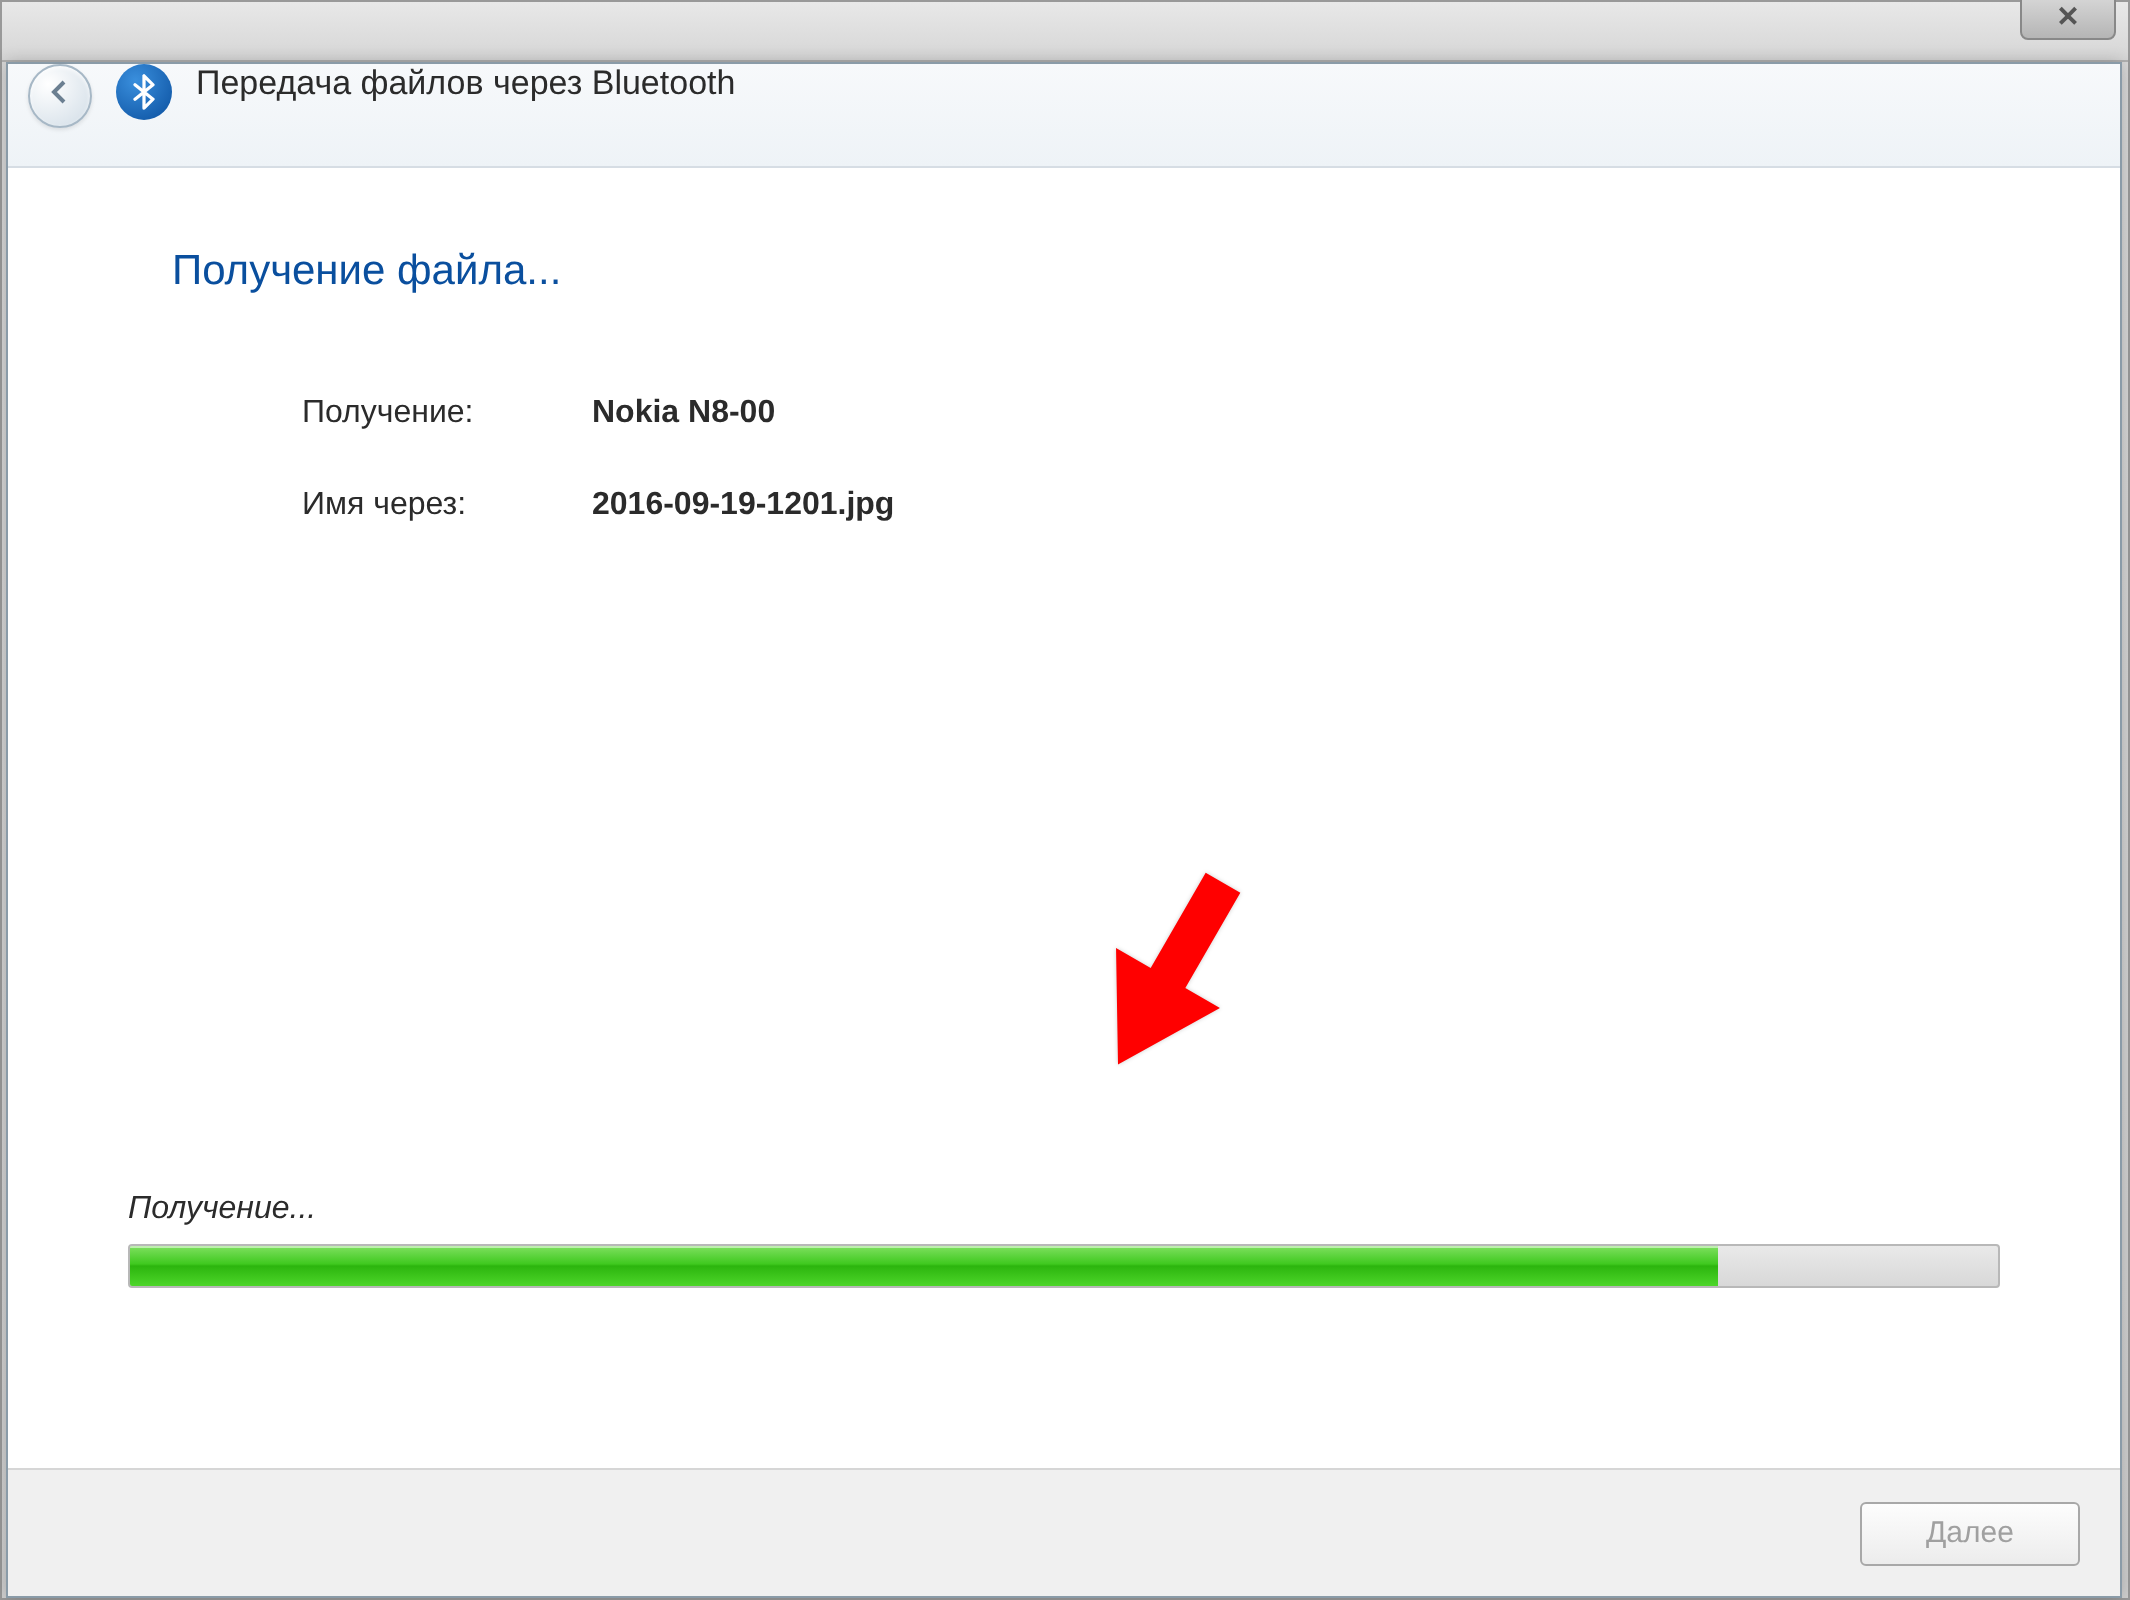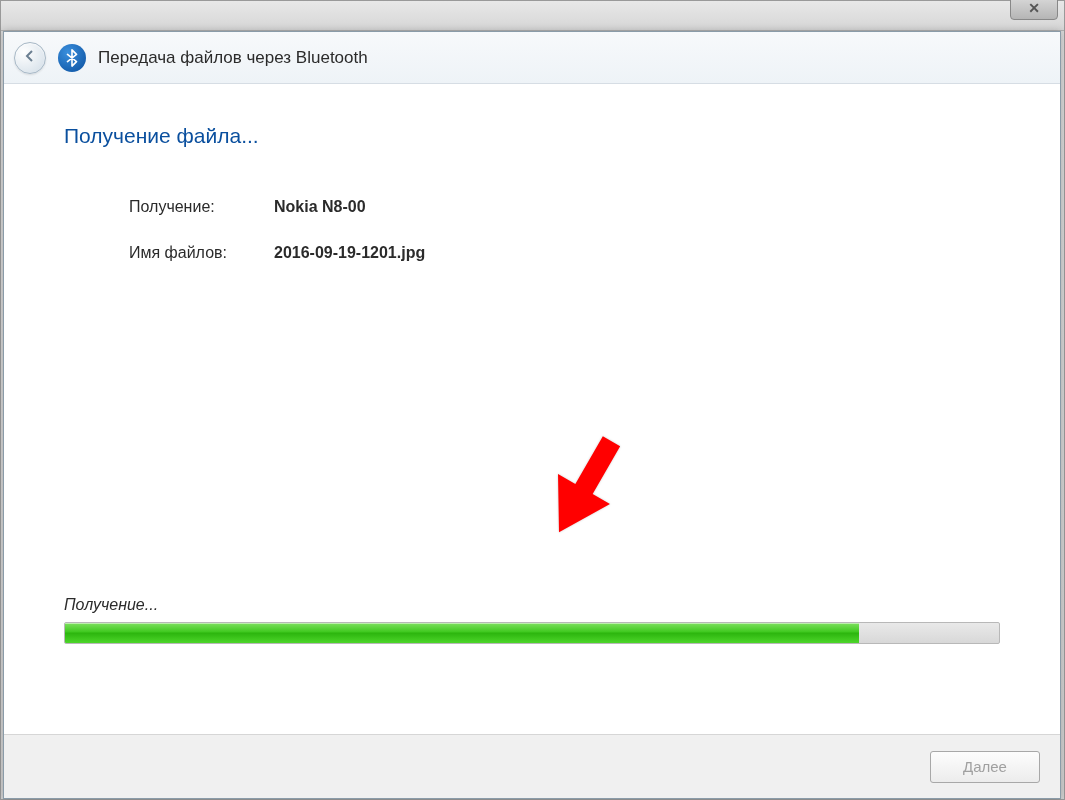--- a/index.html
+++ b/index.html
@@ -54,21 +54,21 @@
       height: 768px;
       background: #ffffff;
       border: 1px solid #8a9ba8;
       box-shadow: 0 0 8px rgba(0,0,0,0.2);
     }
     .wizard-header {
       height: 52px;
       background: linear-gradient(#f7f9fb, #eef3f7);
       border-bottom: 1px solid #d6dde4;
       display: flex;
-      align-items: center;
+      align-items: flex-start;
       padding: 0 10px;
       gap: 12px;
     }
     .back-button {
       width: 32px;
       height: 32px;
       border-radius: 50%;
       background: radial-gradient(circle at 30% 30%, #ffffff, #d0dce6);
       border: 1px solid #a7b8c6;
       display: flex;
@@ -94,21 +94,21 @@
     }
     .bluetooth-icon svg {
       width: 14px;
       height: 18px;
     }
     .wizard-title {
       font-size: 17px;
       color: #2b2b2b;
     }
     .wizard-body {
-      padding: 40px 60px 20px 60px;
+      padding: 40px 60px 20px 82px;
       height: calc(100% - 52px - 64px);
       position: relative;
     }
     .page-heading {
       font-size: 21px;
       color: #0a4f9e;
       margin-bottom: 50px;
     }
     .info-grid {
       padding-left: 40px;
@@ -219,21 +219,21 @@
       </div>
       <div class="wizard-title">Передача файлов через Bluetooth</div>
     </div>
 
     <div class="wizard-body">
       <div class="page-heading">Получение файла...</div>
 
       <div class="info-grid">
         <div class="info-label">Получение:</div>
         <div class="info-value">Nokia N8-00</div>
-        <div class="info-label">Имя файлов:</div>
+        <div class="info-label">Имя через:</div>
         <div class="info-value">2016-09-19-1201.jpg</div>
       </div>
 
       <div class="annotation-arrow">
         <svg viewBox="0 0 100 130">
           <g transform="rotate(30 50 65)">
             <path d="M40 10 L60 10 L60 65 L80 65 L50 115 L20 65 L40 65 Z" fill="#ff0000"></path>
           </g>
         </svg>
       </div>

